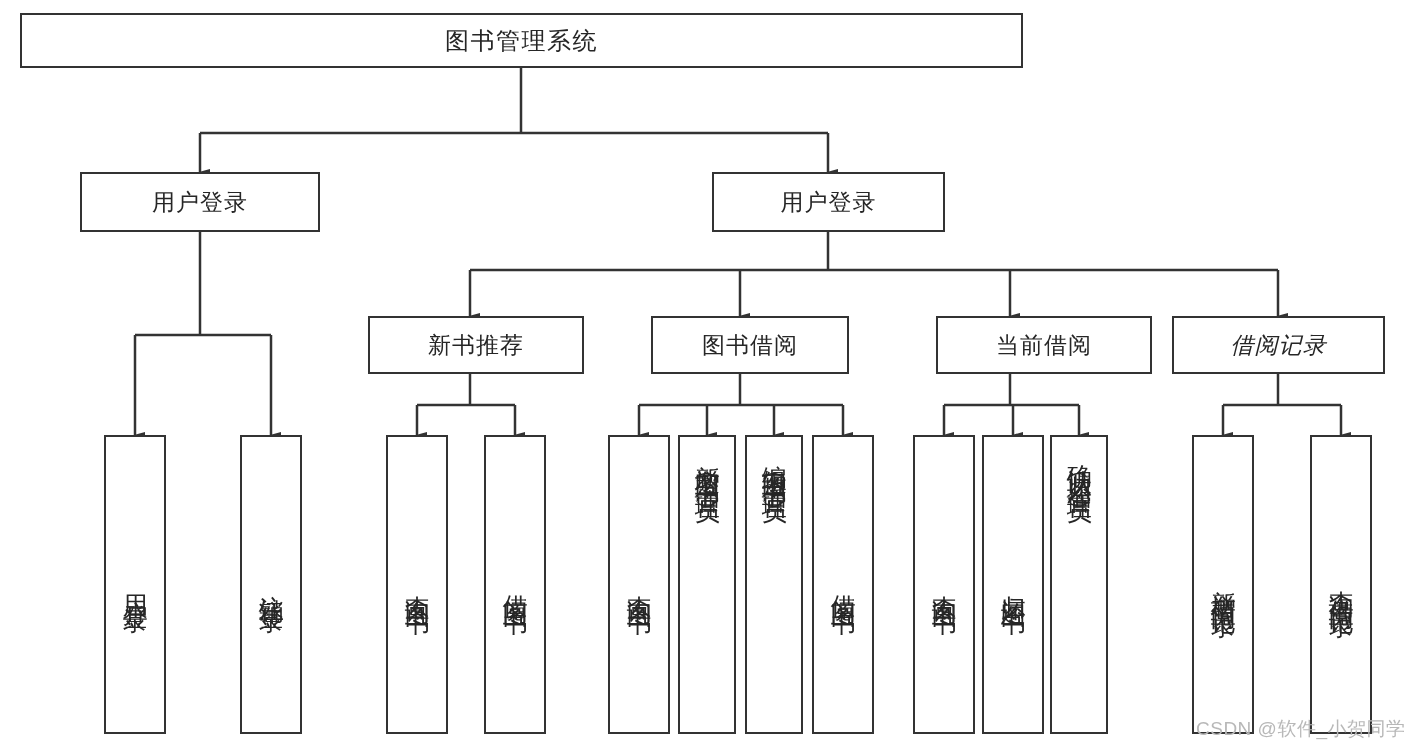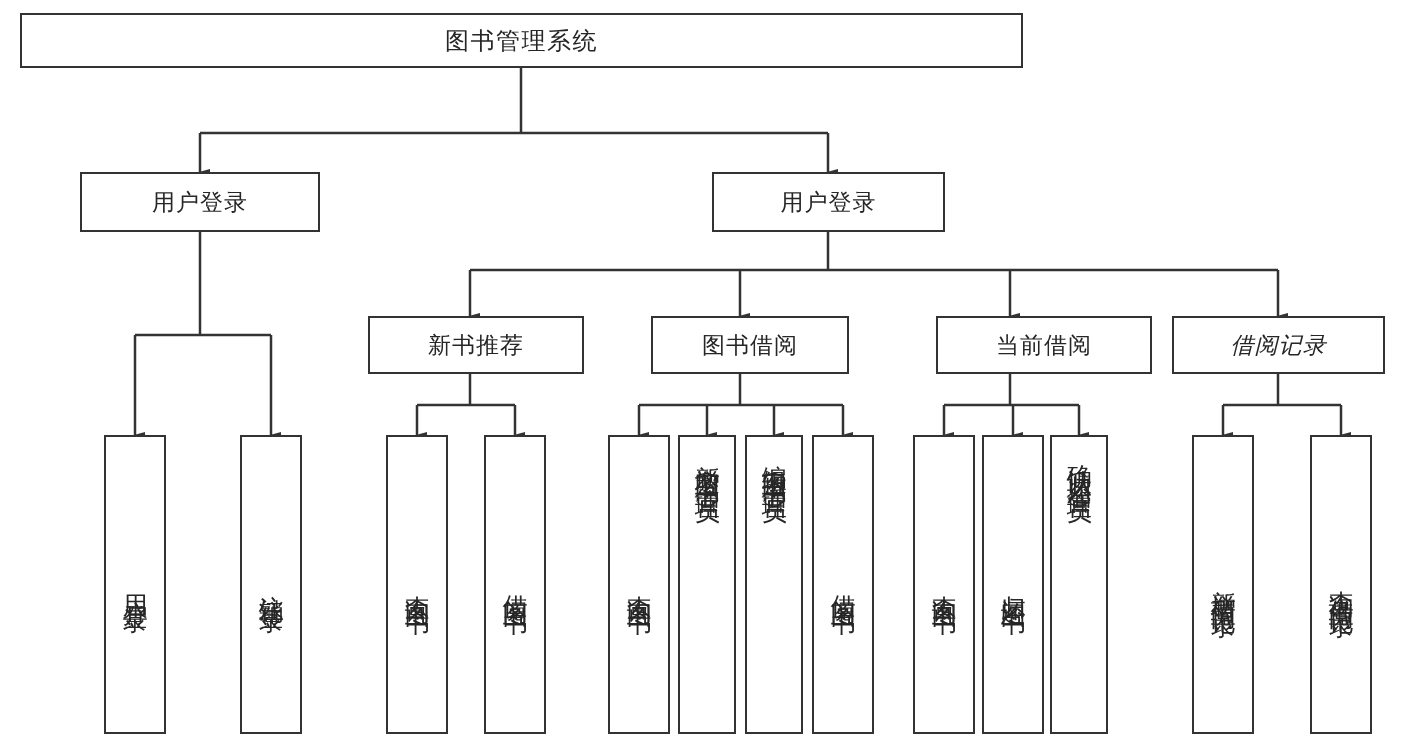--- a/index.html
+++ b/index.html
@@ -177,14 +177,15 @@
         <span class="lbl">确认归还（管理员）</span>
       </div>
       <div class="node vert mid" style="left: 1192px; top: 435px; width: 62px; height: 299px;">
         <span class="lbl">新增借阅记录</span>
       </div>
       <div class="node vert mid" style="left: 1310px; top: 435px; width: 62px; height: 299px;">
         <span class="lbl">查询借阅记录</span>
       </div>
     </div>
 
+  <div class="watermark" style="left: 1196px; top: 716px;">CSDN @软件_小贺同学</div>
 
 </div>
 
 </body></html>

